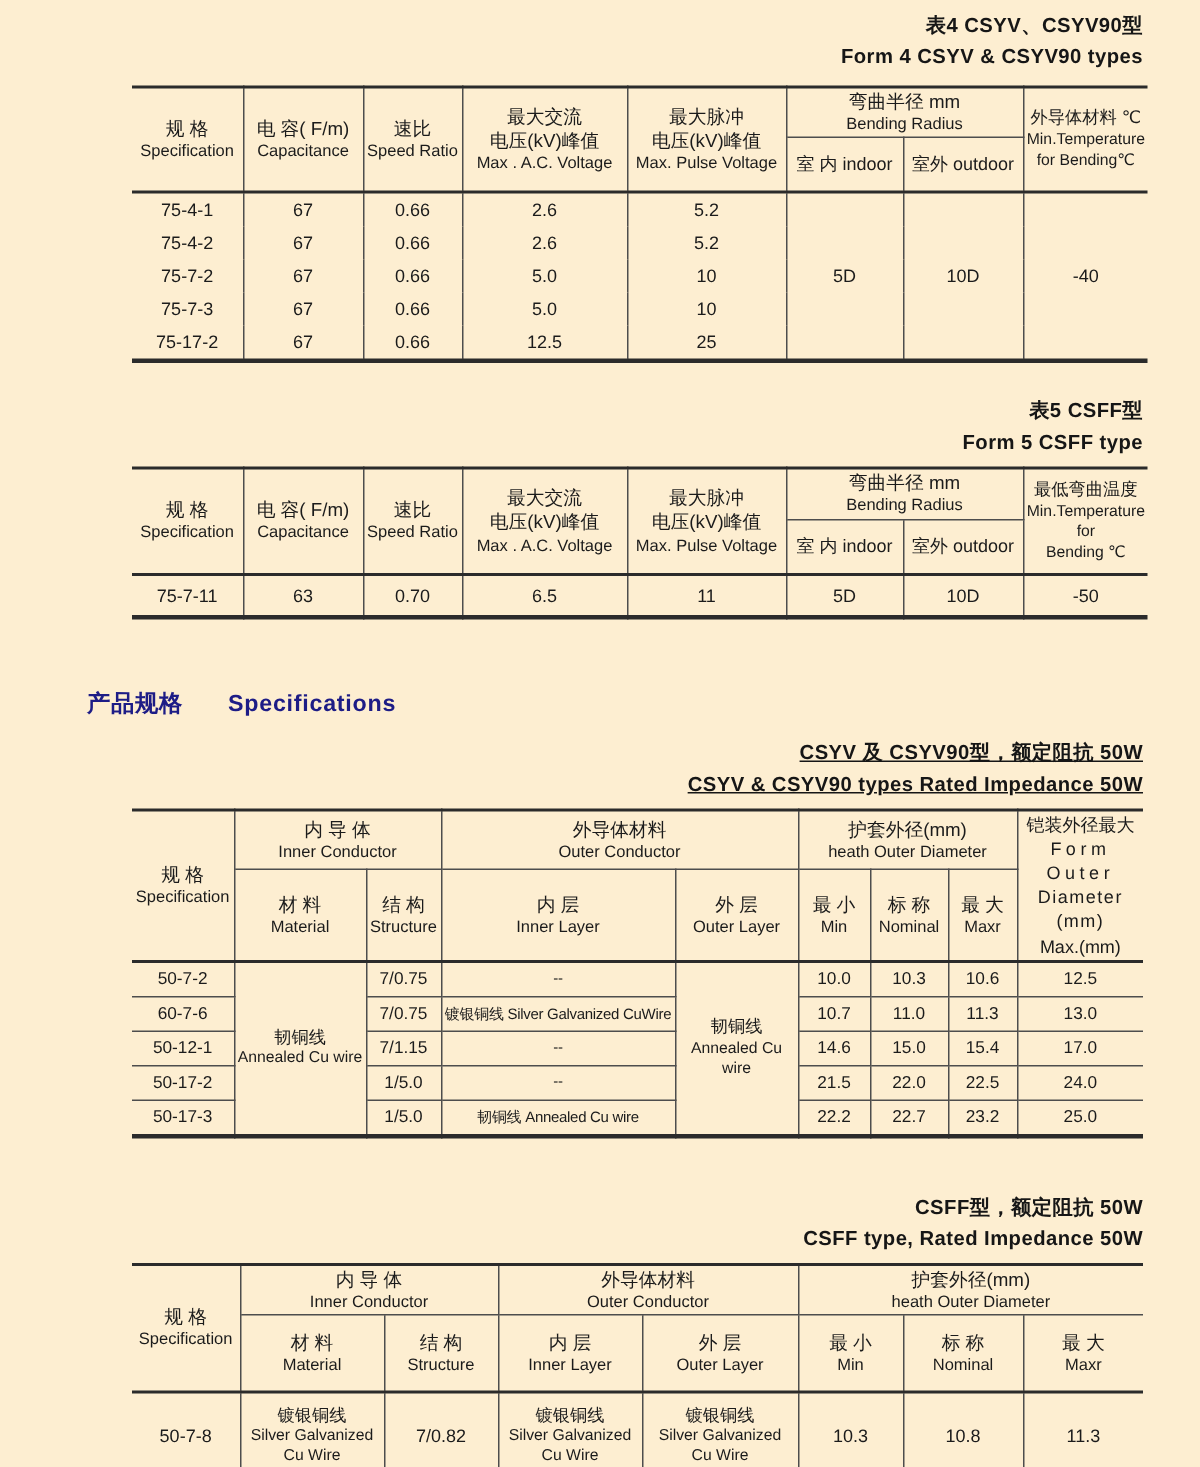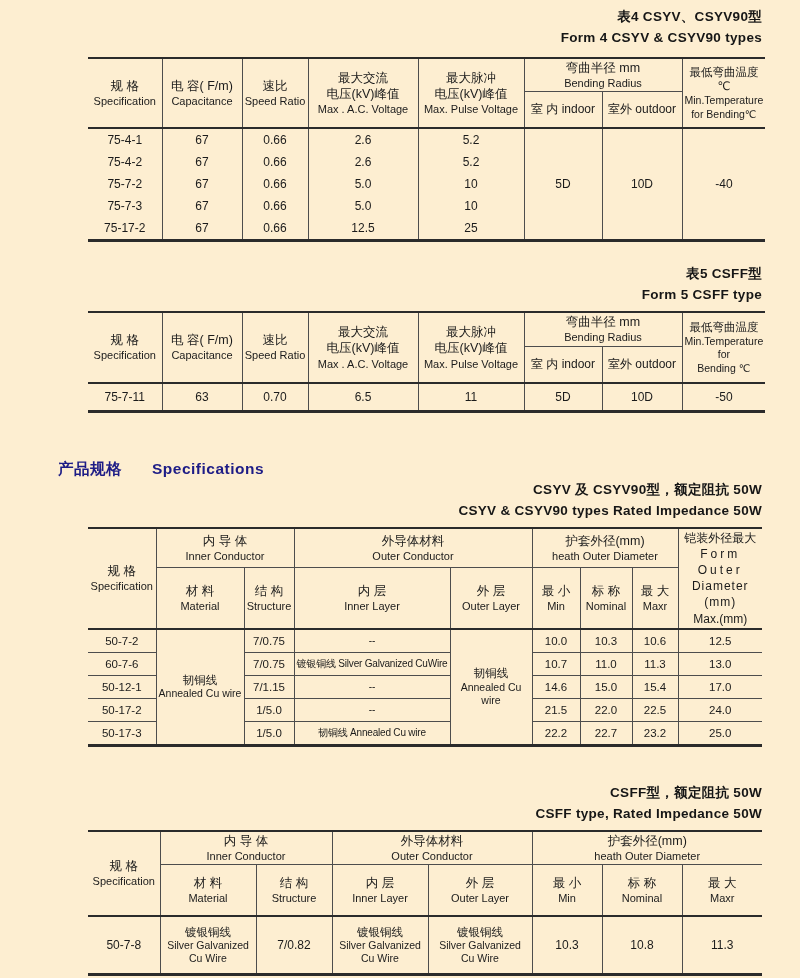--- a/index.html
+++ b/index.html
@@ -42,21 +42,21 @@
   #form5 tbody td{height:24px;}
   #csyv-table tbody td{height:20px;font-size:11.5px;}
   #csyv-table td.layer{font-size:10px;letter-spacing:-.2px;white-space:nowrap;}
   #csff-table tbody td{height:54px;}
   .dl{line-height:1.25;font-size:10.5px;}
   .dl.cnl{font-size:11.5px;}
   .mt1{margin-top:8px;}
   .mt2{margin-top:22px;padding-left:44px;}
   .mt3{margin-top:5px;}
   .mt4{margin-top:46px;}
-  .mt5{margin-top:0;}
+  .mt5{margin-top:12px;text-decoration:underline;}
   .mt6{margin-top:36px;}
   .pt{padding-top:7px;}
 </style>
 </head>
 <body>
 
 <div class="tbl-head pt">
   <div class="l">表4  CSYV、CSYV90型</div>
   <div class="l">Form 4    CSYV &amp; CSYV90 types</div>
 </div>
@@ -94,21 +94,21 @@
       <th rowspan="2">
         <div class="hl cn">最大脉冲</div>
         <div class="hl cn">电压(kV)峰值</div>
         <div class="hl en">Max. Pulse Voltage</div>
       </th>
       <th colspan="2">
         <div class="hl cn">弯曲半径  mm</div>
         <div class="hl en">Bending Radius</div>
       </th>
       <th rowspan="2" class="temp">
-        <div class="hl cn">最低弯曲温度 ℃</div>
+        <div class="hl cn">外导体材料 ℃</div>
         <div class="hl en">Min.Temperature</div>
         <div class="hl en">for Bending℃</div>
       </th>
     </tr>
     <tr class="h2">
       <th>室 内 indoor</th>
       <th>室外 outdoor</th>
     </tr>
   </thead>
   <tbody>

